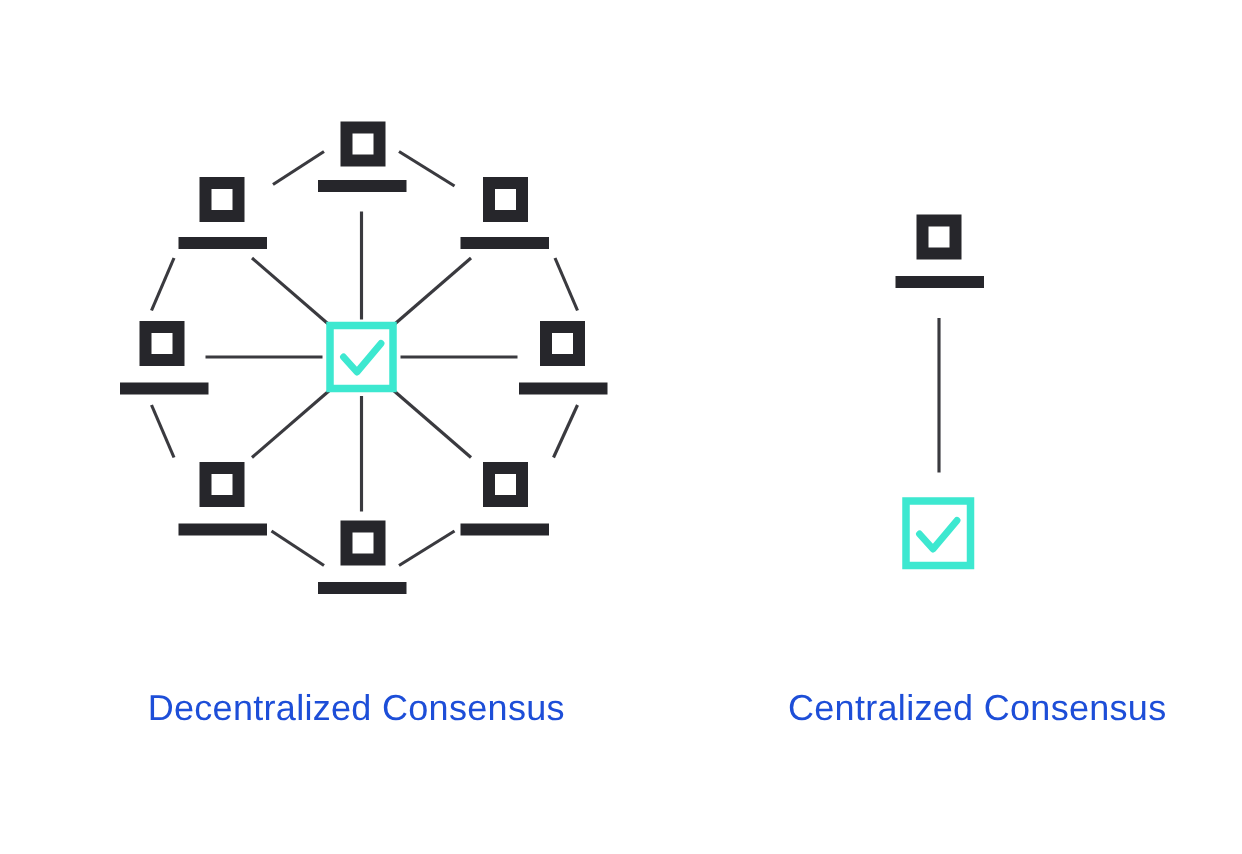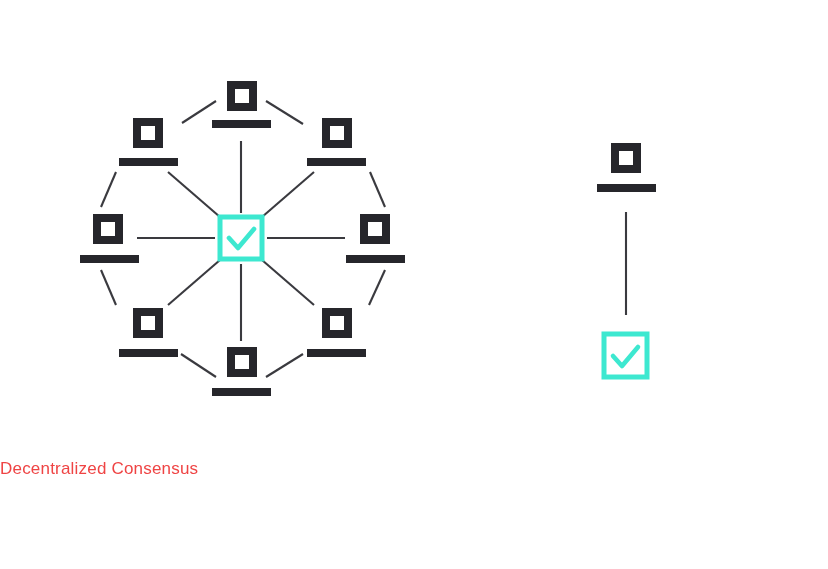--- a/index.html
+++ b/index.html
@@ -40,24 +40,25 @@
   .diagram-svg {
     position: absolute;
     left: 0;
     top: 0;
     display: block;
   }
 
   
   .caption {
     position: absolute;
+    text-align: center;
     font-family: "Liberation Sans", sans-serif;
-    font-size: 17px;
+    font-size: 24px;
     letter-spacing: 0.2px;
-    color: #ef4444;
+    color: #1d4ed8;
     white-space: nowrap;
     font-weight: 400;
   }
   #caption-decentralized {
     left: 0px;
     top: 459px;
     width: 475px;
   }
   #caption-centralized {
     left: 475px;
@@ -163,14 +164,15 @@
 
       <g>
         <rect x="129" y="334" width="43" height="43" fill="#ffffff" stroke="#3de8d0" stroke-width="5"></rect>
         <polyline points="138,356 147,366 163,347" fill="none" stroke="#3de8d0" stroke-width="4.6" stroke-linecap="round" stroke-linejoin="round"></polyline>
       </g>
     </svg>
   </div>
 
   <div class="caption" id="caption-decentralized">Decentralized Consensus</div>
 
+  <div class="caption" id="caption-centralized">Centralized Consensus</div>
 
 </div>
 
 </body></html>

